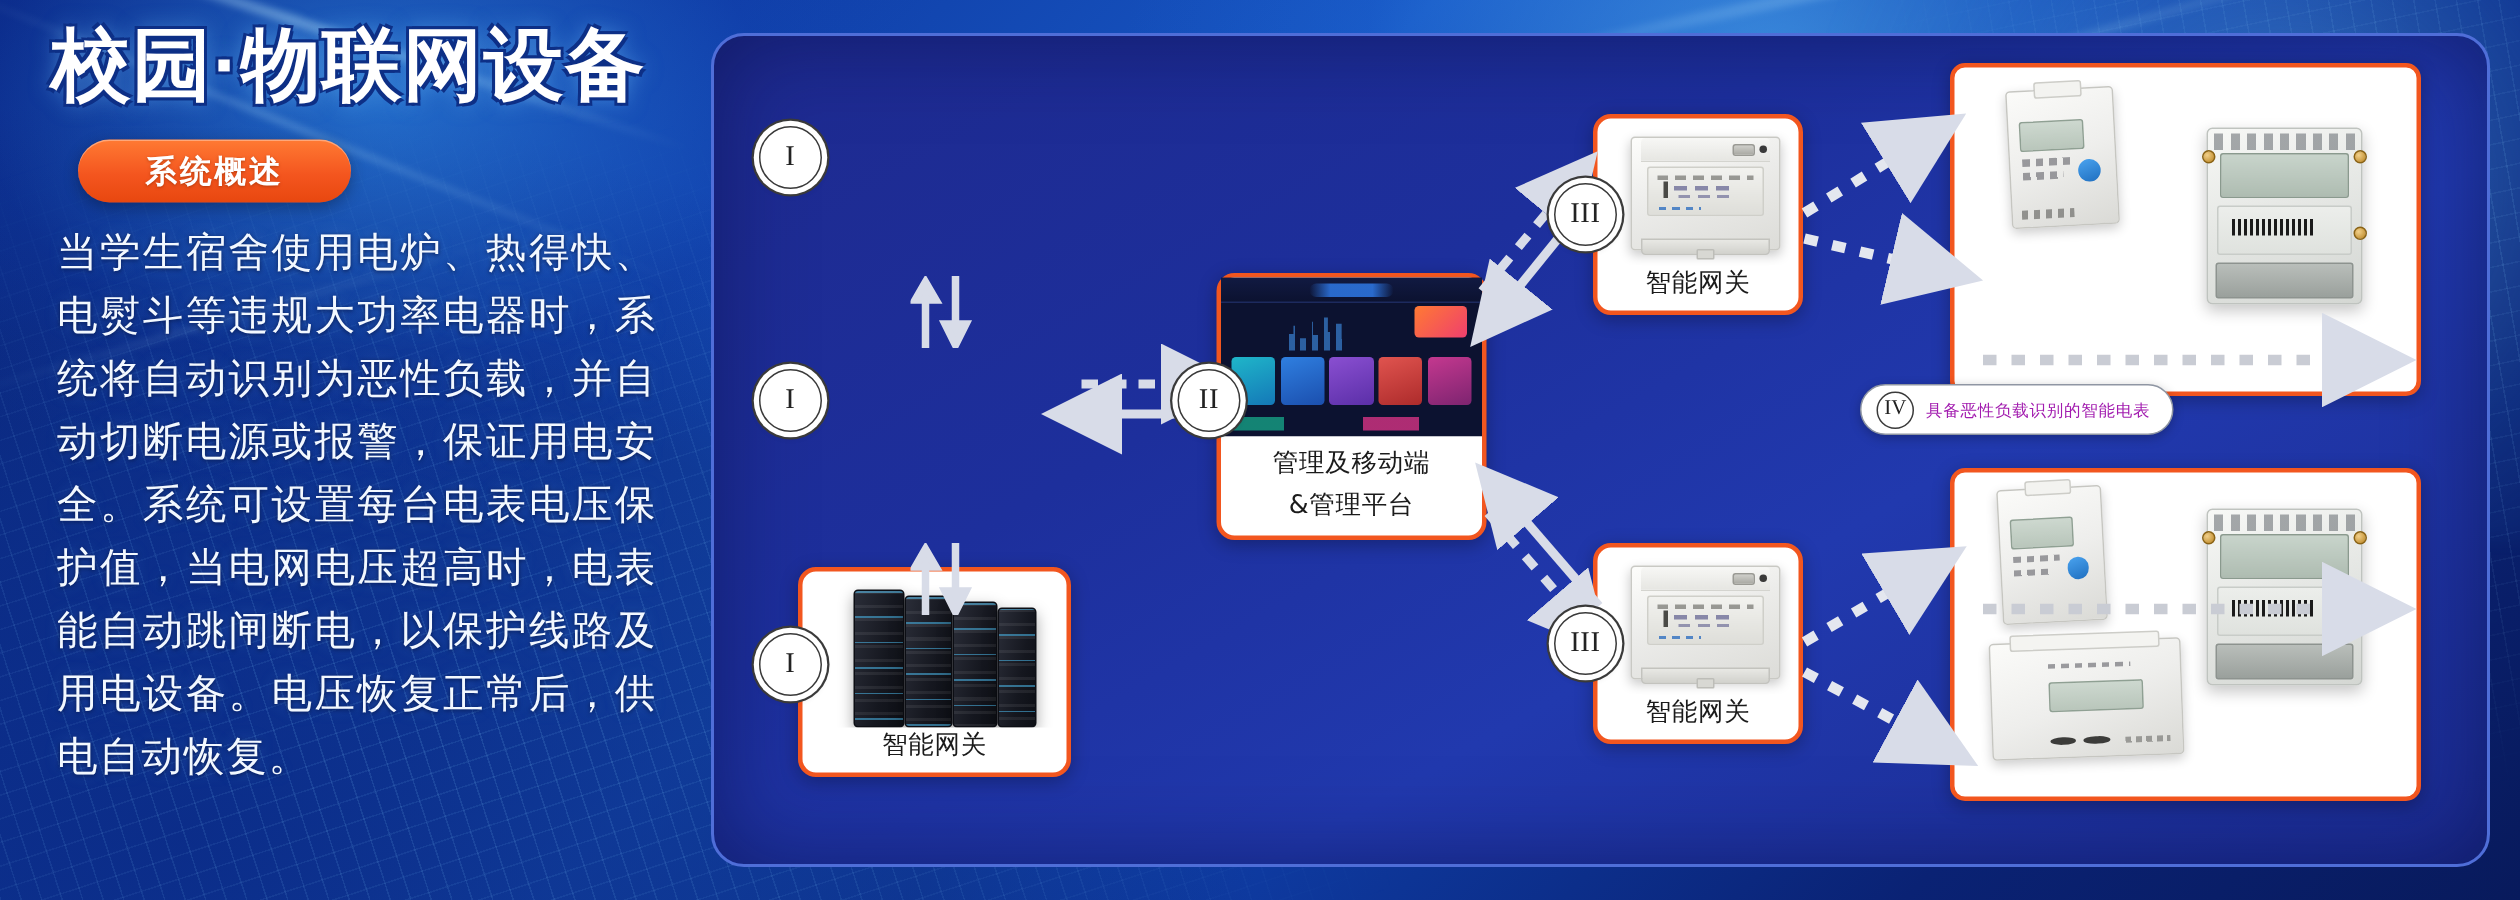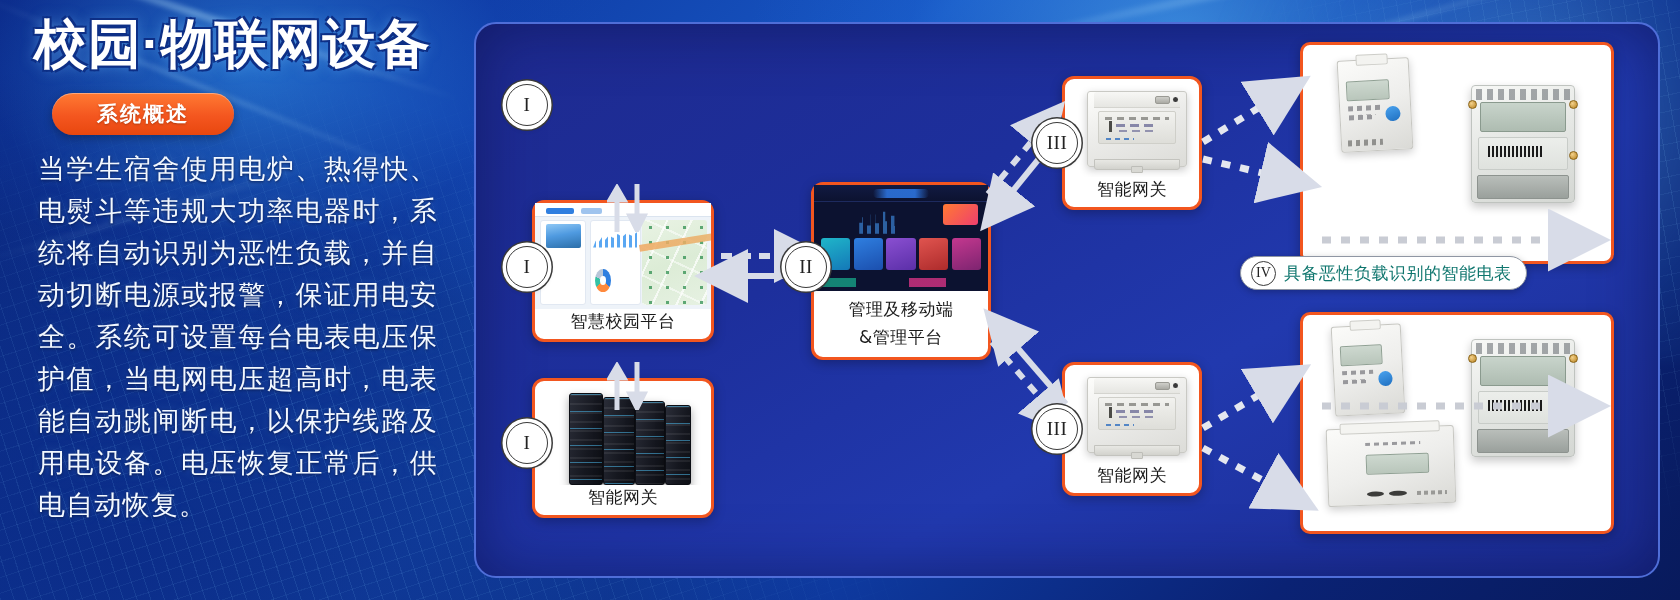--- a/index.html
+++ b/index.html
@@ -264,21 +264,21 @@
     background: #ffffff; border: 1.5px solid #8f96a3; border-radius: 18px;
     height: 34px; display: flex; align-items: center; padding: 0 14px 0 10px;
     box-shadow: 0 2px 7px rgba(0,0,0,.25);
   }
   #meter-label-pill .mini-rnum {
     width: 25px; height: 25px; border-radius: 50%;
     border: 1.4px solid #3a3a3a; display:flex; align-items:center; justify-content:center;
     font-family: "Liberation Serif","DejaVu Serif",serif; font-size: 14px; color:#222; margin-right: 8px;
   }
   #meter-label-pill .pill-text {
-    font-size: 17px; color: #0f766e; letter-spacing: .5px; white-space: nowrap;
+    font-size: 11px; color: #a21caf; letter-spacing: .5px; white-space: nowrap;
     font-family: "DejaVu Sans","Liberation Sans",sans-serif;
   }
 </style>
 </head>
 <body>
 
 <div id="bg">
   <div id="bg-grid"></div>
   <div id="bg-grid2"></div>
   <div class="glow-tr"></div>
@@ -336,38 +336,20 @@
     <path d="M10,48 L10,14 M10,4 L3,16 L17,16 Z" stroke="#d8dce8" stroke-width="5" fill="#d8dce8"></path>
     <path d="M30,0 L30,34 M30,46 L23,32 L37,32 Z" stroke="#d8dce8" stroke-width="5" fill="#d8dce8"></path>
   </svg>
   <svg class="arrow-updown" style="left:131px; top:338px; width:44px; height:48px">
     <path d="M10,48 L10,14 M10,4 L3,16 L17,16 Z" stroke="#d8dce8" stroke-width="5" fill="#d8dce8"></path>
     <path d="M30,0 L30,34 M30,46 L23,32 L37,32 Z" stroke="#d8dce8" stroke-width="5" fill="#d8dce8"></path>
   </svg>
 
   <div class="rnum" style="left:30px; top:60px;">I</div>
 
-  <div class="card" style="left:56px; top:176px; width:182px; height:142px;">
-    <div class="card-media">
-      <div class="dash">
-        <div class="dash-top"></div>
-        <div class="dash-chip" style="left:6%; top:5%; width:16%;"></div>
-        <div class="dash-chip" style="left:26%; top:5%; width:12%; background:#9fc4ee;"></div>
-        <div class="dash-left"></div>
-        <div class="dash-photo"></div>
-        <div class="dash-mid"></div>
-        <div class="bars"></div>
-        <div class="donut"></div>
-        <div class="map">
-            <div class="pins"></div>
-          </div>
-      </div>
-    </div>
-    <div class="card-label">智慧校园平台</div>
-  </div>
   <div class="rnum" style="left:30px; top:222px;">I</div>
 
   <div class="card" style="left:56px; top:354px; width:182px; height:140px;">
     <div class="card-media">
       <div class="art">
         <div class="rack" style="left:34px; top:12px; width:34px; height:92px;"></div>
         <div class="rack" style="left:68px; top:16px; width:32px; height:88px;"></div>
         <div class="rack" style="left:100px; top:20px; width:30px; height:84px;"></div>
         <div class="rack" style="left:130px; top:24px; width:26px; height:80px;"></div>
       </div>

